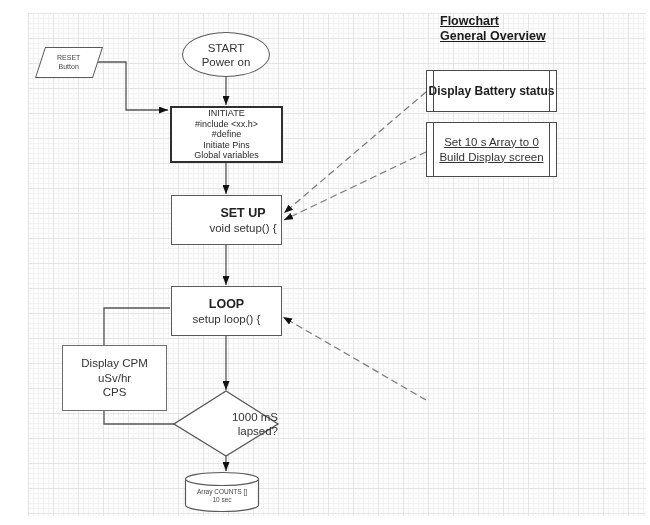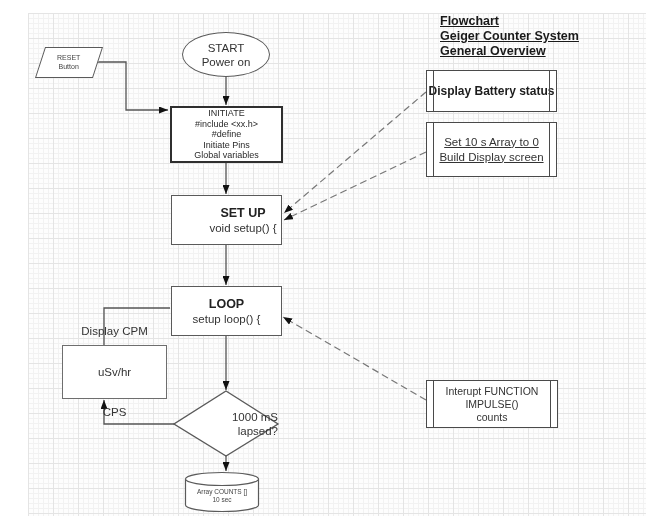--- a/index.html
+++ b/index.html
@@ -42,22 +42,22 @@
          transform:skewX(-18deg);font-size:7px;line-height:8.5px;color:#444;}
   #reset .inner{transform:skewX(18deg);}
 
   
   #initiate{left:170px;top:106px;width:113px;height:57px;border:2px solid #2f2f2f;
             font-size:9px;line-height:10.5px;color:#2a2a2a;}
   #setup{left:171px;top:195px;width:111px;height:50px;border:1.5px solid #5a5a5a;padding-left:33px;}
   #loop{left:171px;top:286px;width:111px;height:50px;border:1.5px solid #5a5a5a;}
   .fn-title{font-size:12.5px;font-weight:bold;line-height:16px;color:#222;}
   .fn-code{font-size:11.5px;line-height:15px;color:#333;}
-  #display{left:62px;top:345px;width:105px;height:54px;border:1.5px solid #6e6e6e;
-           font-size:11.5px;line-height:14.5px;color:#333;gap:26px;}
+  #display{left:62px;top:345px;width:105px;height:66px;border:1.5px solid #6e6e6e;
+           font-size:11.5px;line-height:14.5px;color:#333;}
 
   
   #decision-text{left:174px;top:391px;width:104px;height:65px;background:transparent;
                  font-size:11.5px;line-height:14px;color:#333;align-items:flex-end;}
   #datastore-text{left:185px;top:483px;width:74px;height:26px;background:transparent;
                   font-size:6.5px;line-height:8px;color:#444;}
 
   
   .sub{border:1.4px solid #4a4a4a;position:absolute;background:#fff;box-sizing:border-box;
        display:flex;flex-direction:column;align-items:center;justify-content:center;text-align:center;}
@@ -94,21 +94,20 @@
     <path d="M426,400 L283,317" fill="none" stroke="#777" stroke-width="1.2" stroke-dasharray="7 4" marker-end="url(#ah)"></path>
 
     <polygon points="226,391 278,424 226,456 174,424" fill="#ffffff" stroke="#5a5a5a" stroke-width="1.4"></polygon>
 
     <path d="M185.5,479 L185.5,505 A36.5,6.5 0 0 0 258.5,505 L258.5,479" fill="#ffffff" stroke="#5a5a5a" stroke-width="1.2"></path>
     <ellipse cx="222" cy="479" rx="36.5" ry="6.5" fill="#ffffff" stroke="#5a5a5a" stroke-width="1.2"></ellipse>
   </svg>
 
   <div id="title">
     <div class="ln">Flowchart</div>
-    <div class="ln">Geiger Counter System</div>
     <div class="ln">General Overview</div>
   </div>
 
   <div class="node" id="start">
     <div class="ln">START</div>
     <div class="ln">Power on</div>
   </div>
 
   <div class="node" id="reset">
     <div class="inner">
@@ -153,18 +152,13 @@
 
   <div class="sub" id="battery">
     <div class="ln">Display Battery status</div>
   </div>
 
   <div class="sub" id="arrayinit">
     <div class="ln">Set 10 s Array to 0</div>
     <div class="ln">Build Display screen</div>
   </div>
 
-  <div class="sub" id="interrupt">
-    <div class="ln">Interupt FUNCTION</div>
-    <div class="ln">IMPULSE()</div>
-    <div class="ln">counts</div>
-  </div>
 </div>
 
 </body></html>

